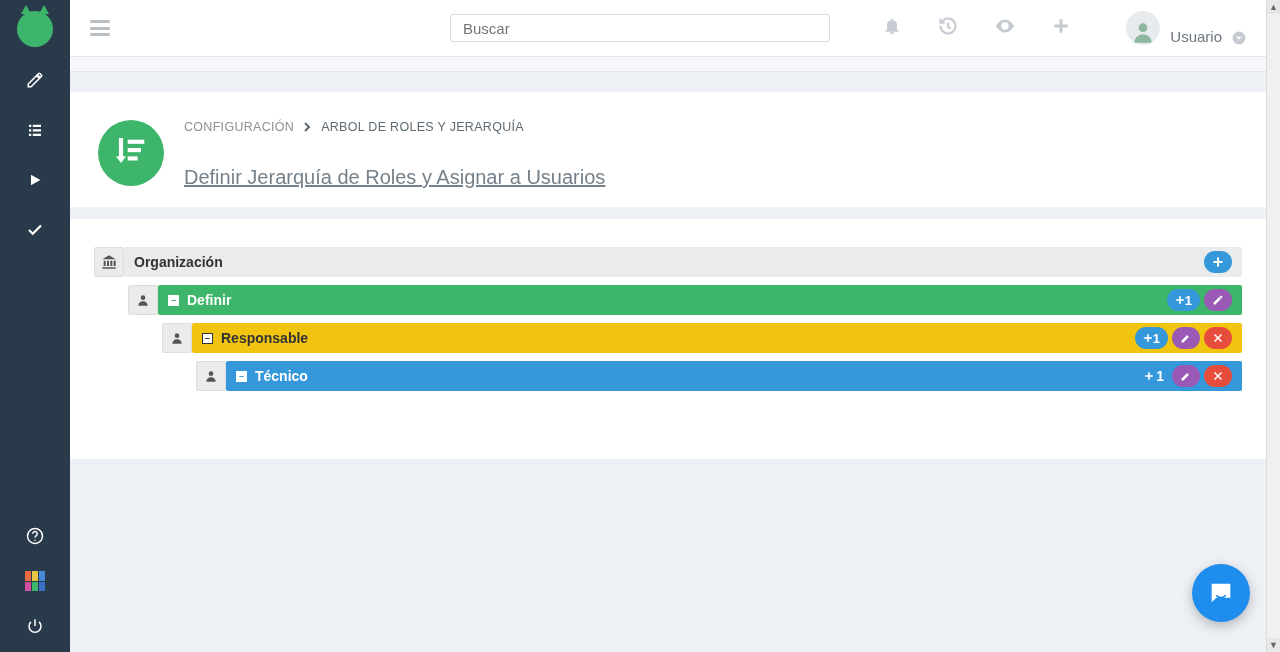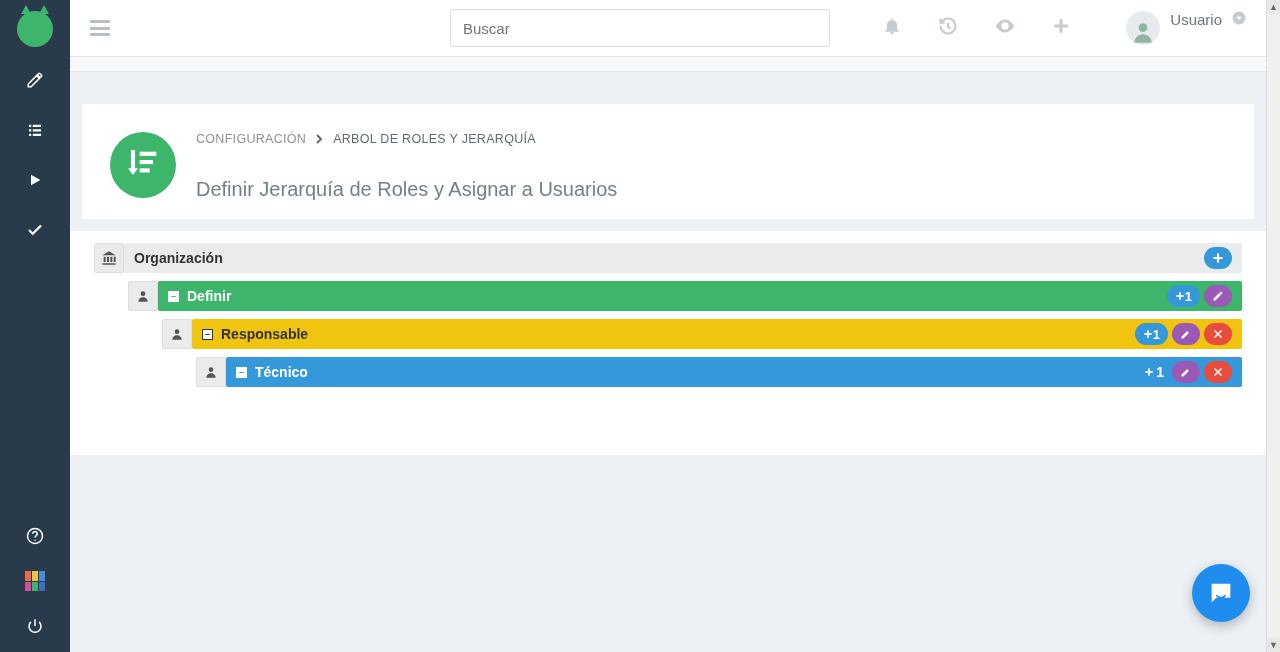--- a/index.html
+++ b/index.html
@@ -20,40 +20,40 @@
 .apps-grid span:nth-child(2){background:#e8c447}
 .apps-grid span:nth-child(3){background:#468bd6}
 .apps-grid span:nth-child(4){background:#d14f9e}
 .apps-grid span:nth-child(5){background:#3db56a}
 .apps-grid span:nth-child(6){background:#3b6fc5}
 
 
 .topbar { position: fixed; left: 70px; right: 14px; top: 0; height: 56px; background: #fff; display: flex; align-items: center; padding: 0 20px; z-index: 90; }
 .burger { width: 20px; height: 16px; display:flex; flex-direction:column; justify-content:space-between; cursor:pointer; }
 .burger span { height:3px; background:#b7bec4; border-radius:1px; }
-.search-box { width: 380px; height: 38px; border: 1px solid #dcdcdc; border-radius: 3px; margin-left: 340px; padding: 0 12px; display:flex; align-items:center; color:#999; font-size:15px; }
+.search-box { width: 380px; height: 28px; border: 1px solid #dcdcdc; border-radius: 3px; margin-left: 340px; padding: 0 12px; display:flex; align-items:center; color:#999; font-size:15px; }
 .search-box input { border:none; outline:none; width:100%; font-size:15px; color:#555; background:transparent; }
 .top-icons { margin-left: auto; display:flex; align-items:center; gap: 36px; }
 .top-icons .ticn { color:#c5cbd1; cursor:pointer; }
-.user-block { display:flex; align-items:flex-start; gap:10px; margin-left:20px; cursor:pointer; }
+.user-block { display:flex; align-items:flex-end; gap:10px; margin-left:20px; cursor:pointer; }
 .avatar { width:34px; height:34px; border-radius:50%; background:#e8ebee; display:flex; align-items:flex-end; justify-content:center; overflow:hidden; }
 .avatar svg { width:26px; height:26px; }
 .user-name { color:#6d7680; font-size:15px; }
 
 .sub-strip { position:fixed; left:70px; right:14px; top:56px; height:16px; background:#f7f8fa; border-top:1px solid #e3e6ea; border-bottom:1px solid #e3e6ea; z-index:80; }
 
 
 .main { position:absolute; left:70px; top:72px; right:14px; bottom:0; background:#edf0f5; padding: 20px 0 0 0; }
-.page-header { background:#fff; margin: 12px; padding: 28px 28px 18px; display:flex; gap: 20px; }
+.page-header { background:#fff; margin: 0; padding: 28px 28px 18px; display:flex; gap: 20px; }
 .hdr-icon { width:66px; height:66px; border-radius:50%; background:#3db56a; display:flex; align-items:center; justify-content:center; }
 .hdr-text { padding-top: 0; }
 .breadcrumb { font-size: 12.5px; letter-spacing:.3px; color:#8c9197; display:flex; align-items:center; gap:10px; }
 .breadcrumb .bc-current { font-weight:400; color:#5e6a73; }
-.page-title { margin-top: 32px; font-size:20px; font-weight:400; color:#75808a; }
-.panel { background:#fff; margin: 12px 0 0; padding: 12px 24px 60px; border-radius: 0 0 3px 3px; }
+.page-title { margin-top: 32px; font-size:20px; font-weight:400; color:#75808a;text-decoration:underline; }
+.panel { background:#fff; margin: 12px 0 0; padding: 28px 24px 60px; border-radius: 0 0 3px 3px; }
 
 
 .tree-row { display:flex; align-items:center; height: 30px; margin-bottom: 8px; }
 .tree-indent { width: 34px; height:30px; display:flex; align-items:center; justify-content:center; }
 .row-icon { width:30px; height:30px; display:flex; align-items:center; justify-content:center; color:#555; background:#e9ebec; border:1px solid #dedede; border-radius:2px; }
 .row-body { flex:1; height:30px; display:flex; align-items:center; padding: 0 10px; font-size:14px; font-weight:600; gap:8px; border-radius:2px; background:#e9ebec; color:#333; }
 .toggle-box { width:11px; height:11px; background:#fff; border:1px solid #333; display:flex; align-items:center; justify-content:center; font-size:9px; font-weight:700; line-height:1; color:#333; cursor:pointer; }
 .row-actions { margin-left:auto; display:flex; align-items:center; gap:4px; }
 .pill { height:22px; border-radius:11px; padding:0 8px; display:flex; align-items:center; font-size:13px; font-weight:700; color:#fff; cursor:pointer; }
 .pill-blue { background:#3498db; }

